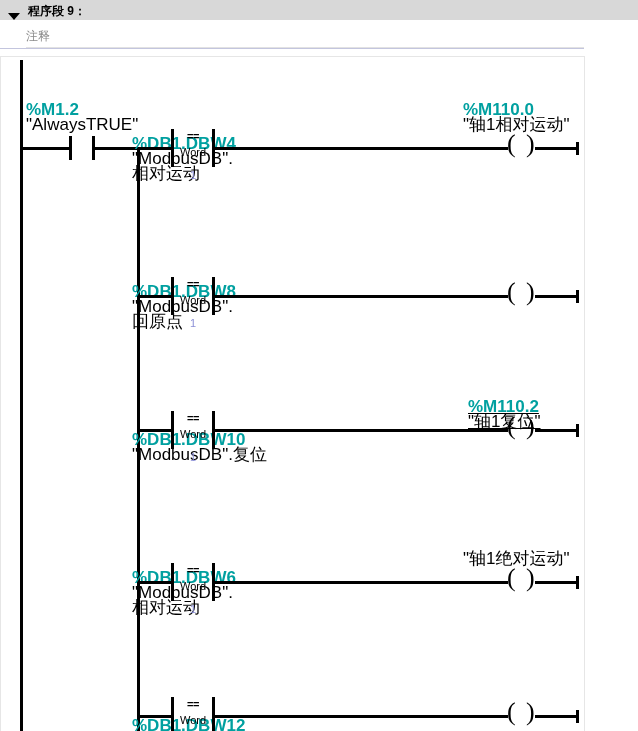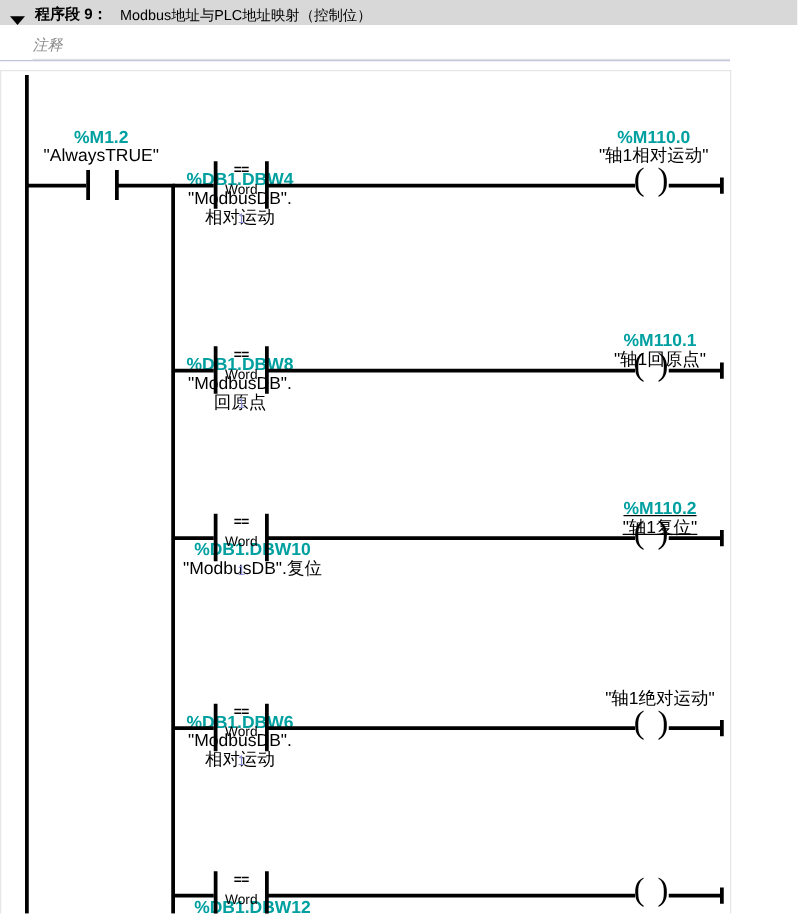--- a/index.html
+++ b/index.html
@@ -51,21 +51,20 @@
     margin-left: 10px;
     white-space: nowrap;
   }
 
   
   .comment-row {
     position: absolute;
     left: 0; top: 20px;
     width: 638px; height: 36px;
     background: #ffffff;
-    font-style: italic;
   }
   .comment-field {
     position: absolute;
     left: 26px; top: 6px;
     width: 558px; height: 22px;
     border-bottom: 1px solid #e2e2e2;
     box-sizing: border-box;
     display: flex;
     align-items: center;
     cursor: text;
@@ -200,44 +199,43 @@
   .coil .paren.r { left: 18px; }
   .coil-end {
     position: absolute;
     width: 3px; height: 13px;
     background: #000000;
   }
 
   
   .lbl {
     position: absolute;
-    text-align: center;
+    text-align: left;
     white-space: nowrap;
-    font-size: 14px;
+    font-size: 17px;
     line-height: 15px;
   }
   .lbl .addr {
     display: block;
     color: #00a0a0;
     font-weight: bold;
   }
   .lbl .sym {
     display: block;
     color: #000000;
   }
 </style>
 </head>
 <body>
 
 <div class="network-header">
   <div class="collapse-toggle">
     <span class="chevron"></span>
   </div>
   <span class="network-title">程序段 9：</span>
-  <span class="network-subtitle">Modbus地址与PLC地址映射（控制位）</span>
 </div>
 
 <div class="comment-row">
   <div class="comment-field">
     <span class="comment-placeholder">注释</span>
   </div>
 </div>
 <div class="comment-accent"></div>
 
 <div class="ladder-canvas">
@@ -296,24 +294,20 @@
   </div>
   <div class="wire-h" style="left:138px; top:239px; width:33px;"></div>
   <div class="cmp-box" style="left:171px; top:221px;">
     <span class="side left"></span>
     <span class="side right"></span>
     <span class="op">==</span>
     <span class="type">Word</span>
   </div>
   <div class="cmp-operand" style="left:171px; top:261px; width:44px;">1</div>
   <div class="wire-h" style="left:212px; top:239px; width:296px;"></div>
-  <div class="lbl" style="left:468px; top:209px; width:120px;">
-    <span class="addr">%M110.1</span>
-    <span class="sym">"轴1回原点"</span>
-  </div>
   <div class="coil" style="left:508px; top:228px;">
     <span class="paren l">(</span>
     <span class="paren r">)</span>
   </div>
   <div class="wire-h" style="left:535px; top:239px; width:43px;"></div>
   <div class="coil-end" style="left:576px; top:234px;"></div>
 
   <div class="lbl" style="left:132px; top:376px; width:140px;">
     <span class="addr">%DB1.DBW10</span>
     <span class="sym">"ModbusDB".复位</span>

